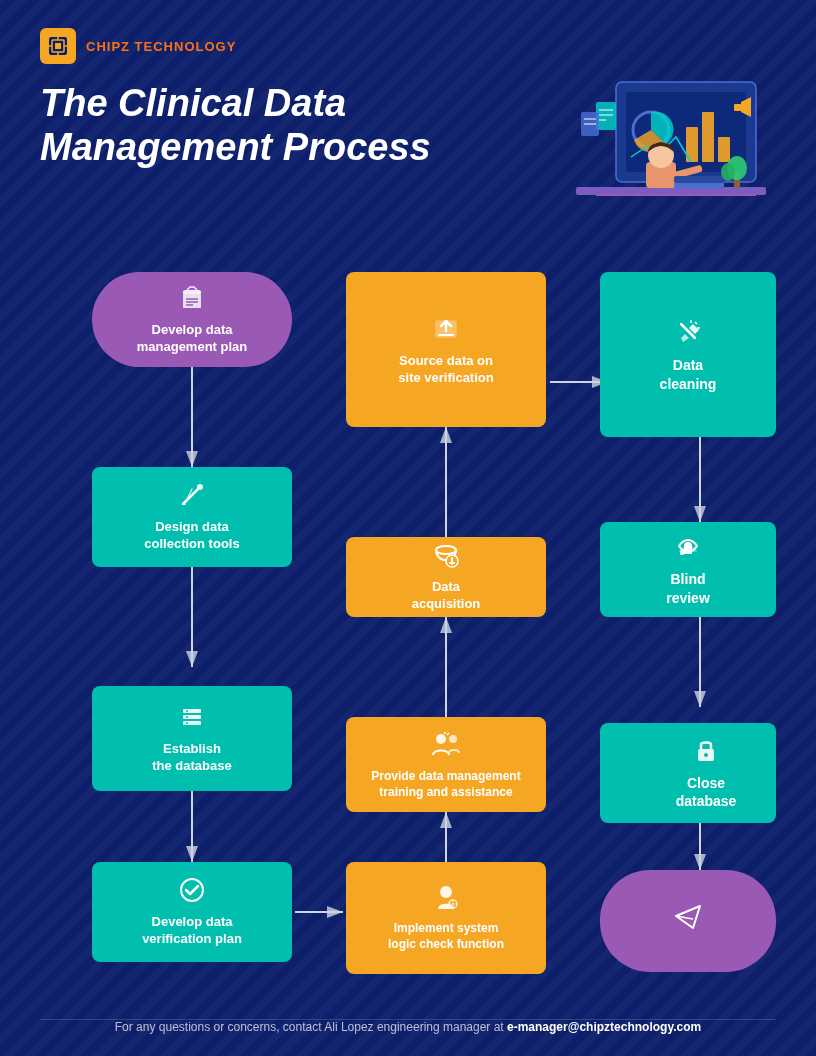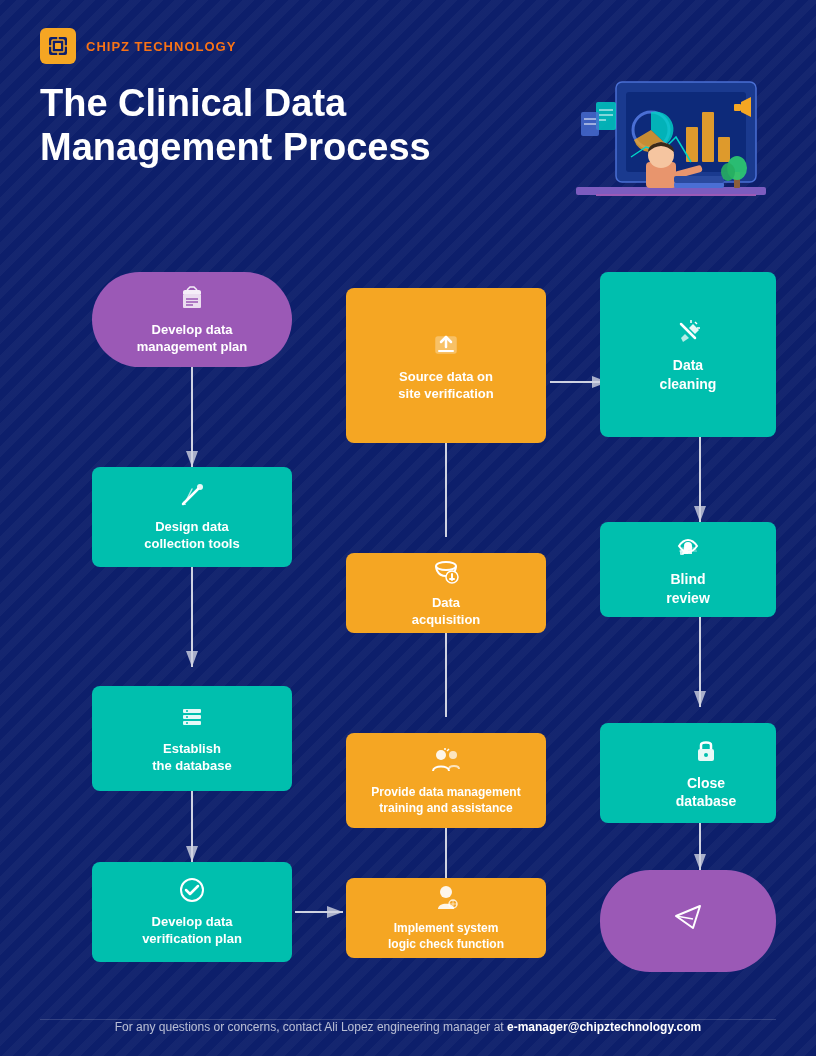--- a/index.html
+++ b/index.html
@@ -63,20 +63,21 @@
       font-size: 13px;
       font-weight: 700;
       letter-spacing: 1px;
     }
 
     .title-illustration {
       display: flex;
       align-items: flex-start;
       margin-bottom: 20px;
       position: relative;
+      font-style: italic;
     }
 
     .title-block {
       flex: 1;
     }
 
     .main-title {
       color: #ffffff;
       font-size: 38px;
       font-weight: 800;
@@ -109,21 +110,21 @@
       text-align: center;
       padding: 10px 8px;
       border-radius: 8px;
       color: #fff;
       font-size: 13px;
       font-weight: 600;
       line-height: 1.3;
     }
 
     .box-teal { background: #00bfae; }
-    .box-orange { background: #f5a623; margin-top: 16px; }
+    .box-orange { background: #f5a623; }
     .box-purple {
       background: #9b59b6;
       border-radius: 50px;
     }
 
     .box .icon {
       font-size: 24px;
       margin-bottom: 6px;
       line-height: 1;
     }
@@ -348,21 +349,21 @@
           <path d="M2 26 C2 20 18 20 18 26" stroke="white" stroke-width="2" fill="none"></path>
           <path d="M18 24 C18 20 28 20 28 24" stroke="white" stroke-width="2" fill="none" opacity="0.7"></path>
 
           <line x1="14" y1="5" x2="14" y2="3" stroke="white" stroke-width="1.5"></line>
           <line x1="16" y1="6" x2="18" y2="4" stroke="white" stroke-width="1.5"></line>
         </svg>
       </span>
       <span style="font-size:12px; font-weight:600;">Provide data management<br>training and assistance</span>
     </div>
 
-    <div class="box box-orange" style="left:306px; top:610px; width:200px; height:80px;">
+    <div class="box box-orange" style="left:306px; top:610px; width:200px; height:112px;">
       <span class="icon">
         <svg width="28" height="28" viewBox="0 0 28 28" fill="none">
           <circle cx="14" cy="9" r="6" fill="white" opacity="0.9"></circle>
           <path d="M6 26 C6 19 22 19 22 26" fill="white" opacity="0.9"></path>
 
           <circle cx="21" cy="21" r="4" fill="none" stroke="white" stroke-width="1.5" opacity="0.8"></circle>
           <line x1="21" y1="17" x2="21" y2="25" stroke="white" stroke-width="1" opacity="0.6"></line>
           <line x1="17" y1="21" x2="25" y2="21" stroke="white" stroke-width="1" opacity="0.6"></line>
         </svg>
       </span>

